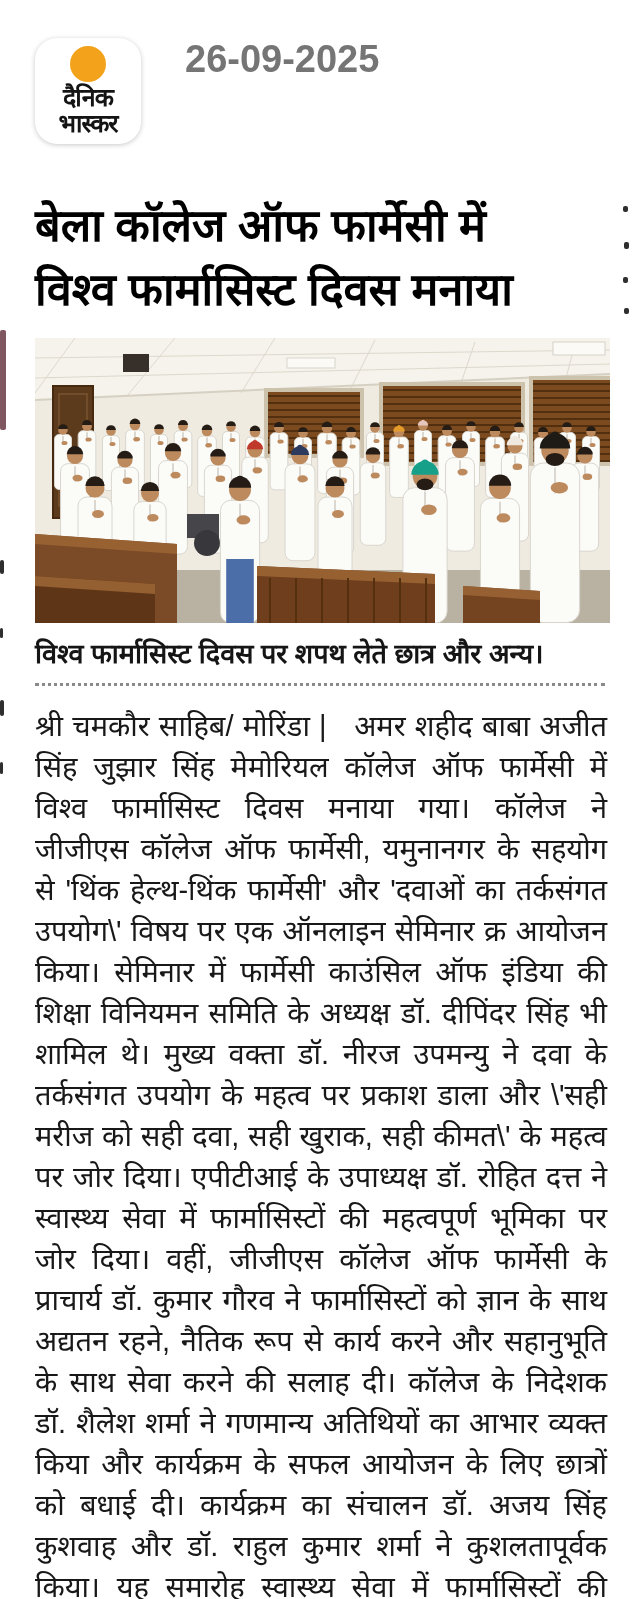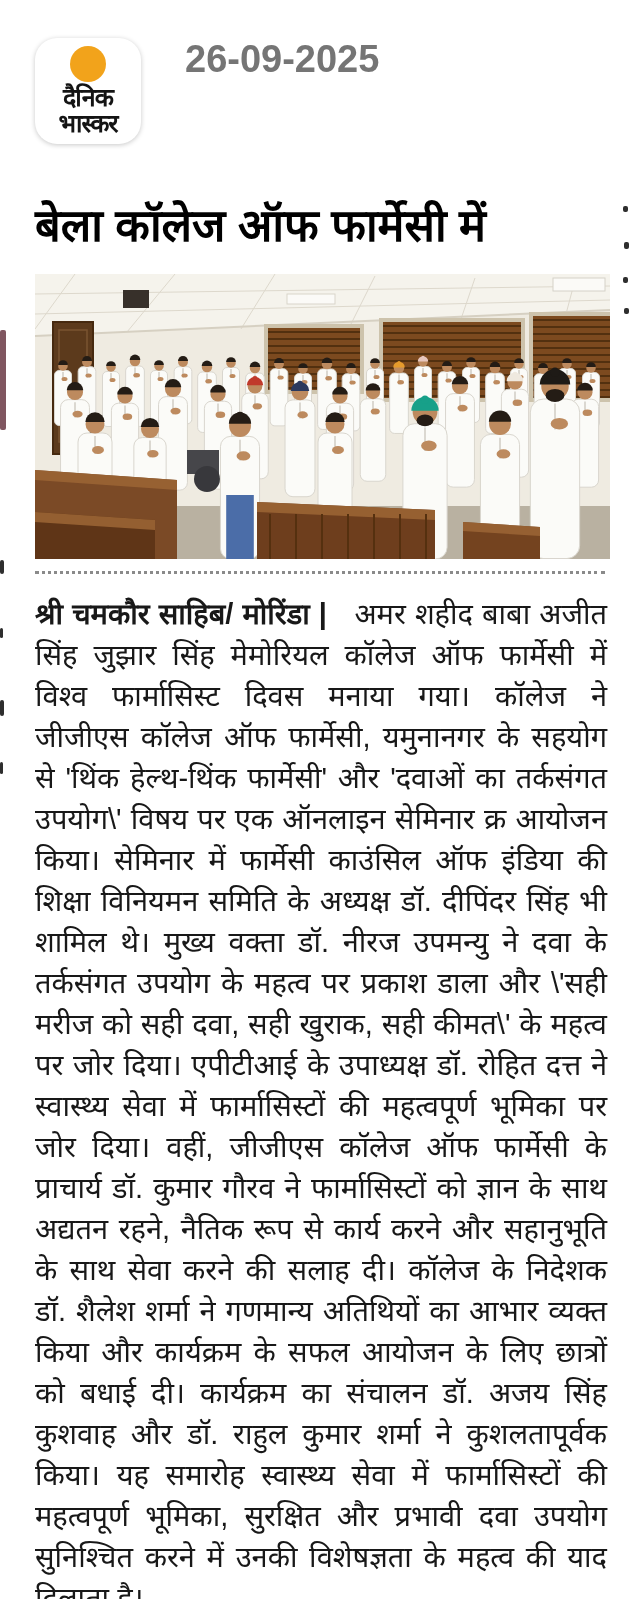--- a/index.html
+++ b/index.html
@@ -49,21 +49,21 @@
   .dotline{
     margin-top:12px;height:0;border-top:3px dotted #8a8a8a;width:570px;
   }
 
   
   .body-text{
     margin-top:20px;width:572px;
     font-size:29px;line-height:41px;color:#181818;
     text-align:justify;font-weight:500;
   }
-  .body-text .dateline{font-weight:700;}
+  .body-text .dateline{font-weight:400;}
 
   
   .artifact{position:absolute;background:#2e2e2e;border-radius:2px;}
 </style>
 </head>
 <body>
 
 <div class="page">
 
   <div class="artifact" style="left:623px;top:206px;width:5px;height:6px;"></div>
@@ -82,20 +82,21 @@
       <div class="logo">
         <div class="sun" style="background: rgb(242, 163, 27);"></div>
         <div class="lg1">दैनिक</div>
         <div class="lg2">भास्कर</div>
       </div>
       <div class="date" style="color: rgb(117, 117, 117);">26-09-2025</div>
     </div>
 
     <div class="headline">
       <div>बेला कॉलेज ऑफ फार्मेसी में</div>
+      <div>विश्व फार्मासिस्ट दिवस मनाया</div>
     </div>
 
     <div class="photo">
       <svg id="photo-svg" width="575" height="285" viewBox="0 0 575 285" xmlns="http://www.w3.org/2000/svg">
           <rect x="0" y="0" width="575" height="285" fill="#efebe1"></rect>
           <polygon points="0,0 575,0 575,36 0,62" fill="#f5f3ec"></polygon>
           <polyline points="40,0 0,55" fill="none" stroke="#ddd8cc" stroke-width="1"></polyline>
           <polyline points="140,0 92,58" fill="none" stroke="#ddd8cc" stroke-width="1"></polyline>
           <polyline points="240,0 206,55" fill="none" stroke="#ddd8cc" stroke-width="1"></polyline>
           <polyline points="340,2 316,50" fill="none" stroke="#ddd8cc" stroke-width="1"></polyline>
@@ -377,20 +378,21 @@
           <line x1="287" y1="240" x2="287" y2="285" stroke="#55300f" stroke-width="2"></line>
           <line x1="313" y1="240" x2="313" y2="285" stroke="#55300f" stroke-width="2"></line>
           <line x1="339" y1="240" x2="339" y2="285" stroke="#55300f" stroke-width="2"></line>
           <line x1="365" y1="240" x2="365" y2="285" stroke="#55300f" stroke-width="2"></line>
           <line x1="391" y1="240" x2="391" y2="285" stroke="#55300f" stroke-width="2"></line>
           <polygon points="428,248 505,253 505,285 428,285" fill="#74431f"></polygon>
           <polygon points="428,248 505,253 505,262 428,257" fill="#9a6434" opacity="0.9"></polygon>
         </svg>
     </div>
 
+    <div class="caption">विश्व फार्मासिस्ट दिवस पर शपथ लेते छात्र और अन्य।</div>
     <div class="dotline"></div>
 
     <div class="body-text">
       <span class="dateline">श्री चमकौर साहिब/ मोरिंडा |</span>
       <span> &nbsp;</span>
       <span>अमर शहीद बाबा अजीत सिंह जुझार सिंह मेमोरियल कॉलेज ऑफ फार्मेसी में विश्व फार्मासिस्ट दिवस मनाया गया। कॉलेज ने जीजीएस कॉलेज ऑफ फार्मेसी, यमुनानगर के सहयोग से 'थिंक हेल्थ-थिंक फार्मेसी' और 'दवाओं का तर्कसंगत उपयोग\' विषय पर एक ऑनलाइन सेमिनार क्र आयोजन किया। सेमिनार में फार्मेसी काउंसिल ऑफ इंडिया की शिक्षा विनियमन समिति के अध्यक्ष डॉ. दीपिंदर सिंह भी शामिल थे। मुख्य वक्ता डॉ. नीरज उपमन्यु ने दवा के तर्कसंगत उपयोग के महत्व पर प्रकाश डाला और \'सही मरीज को सही दवा, सही खुराक, सही कीमत\' के महत्व पर जोर दिया। एपीटीआई के उपाध्यक्ष डॉ. रोहित दत्त ने स्वास्थ्य सेवा में फार्मासिस्टों की महत्वपूर्ण भूमिका पर जोर दिया। वहीं, जीजीएस कॉलेज ऑफ फार्मेसी के प्राचार्य डॉ. कुमार गौरव ने फार्मासिस्टों को ज्ञान के साथ अद्यतन रहने, नैतिक रूप से कार्य करने और सहानुभूति के साथ सेवा करने की सलाह दी। कॉलेज के निदेशक डॉ. शैलेश शर्मा ने गणमान्य अतिथियों का आभार व्यक्त किया और कार्यक्रम के सफल आयोजन के लिए छात्रों को बधाई दी। कार्यक्रम का संचालन डॉ. अजय सिंह कुशवाह और डॉ. राहुल कुमार शर्मा ने कुशलतापूर्वक किया। यह समारोह स्वास्थ्य सेवा में फार्मासिस्टों की महत्वपूर्ण भूमिका, सुरक्षित और प्रभावी दवा उपयोग सुनिश्चित करने में उनकी विशेषज्ञता के महत्व की याद दिलाता है।</span>
     </div>
 
   </div>
 </div>

